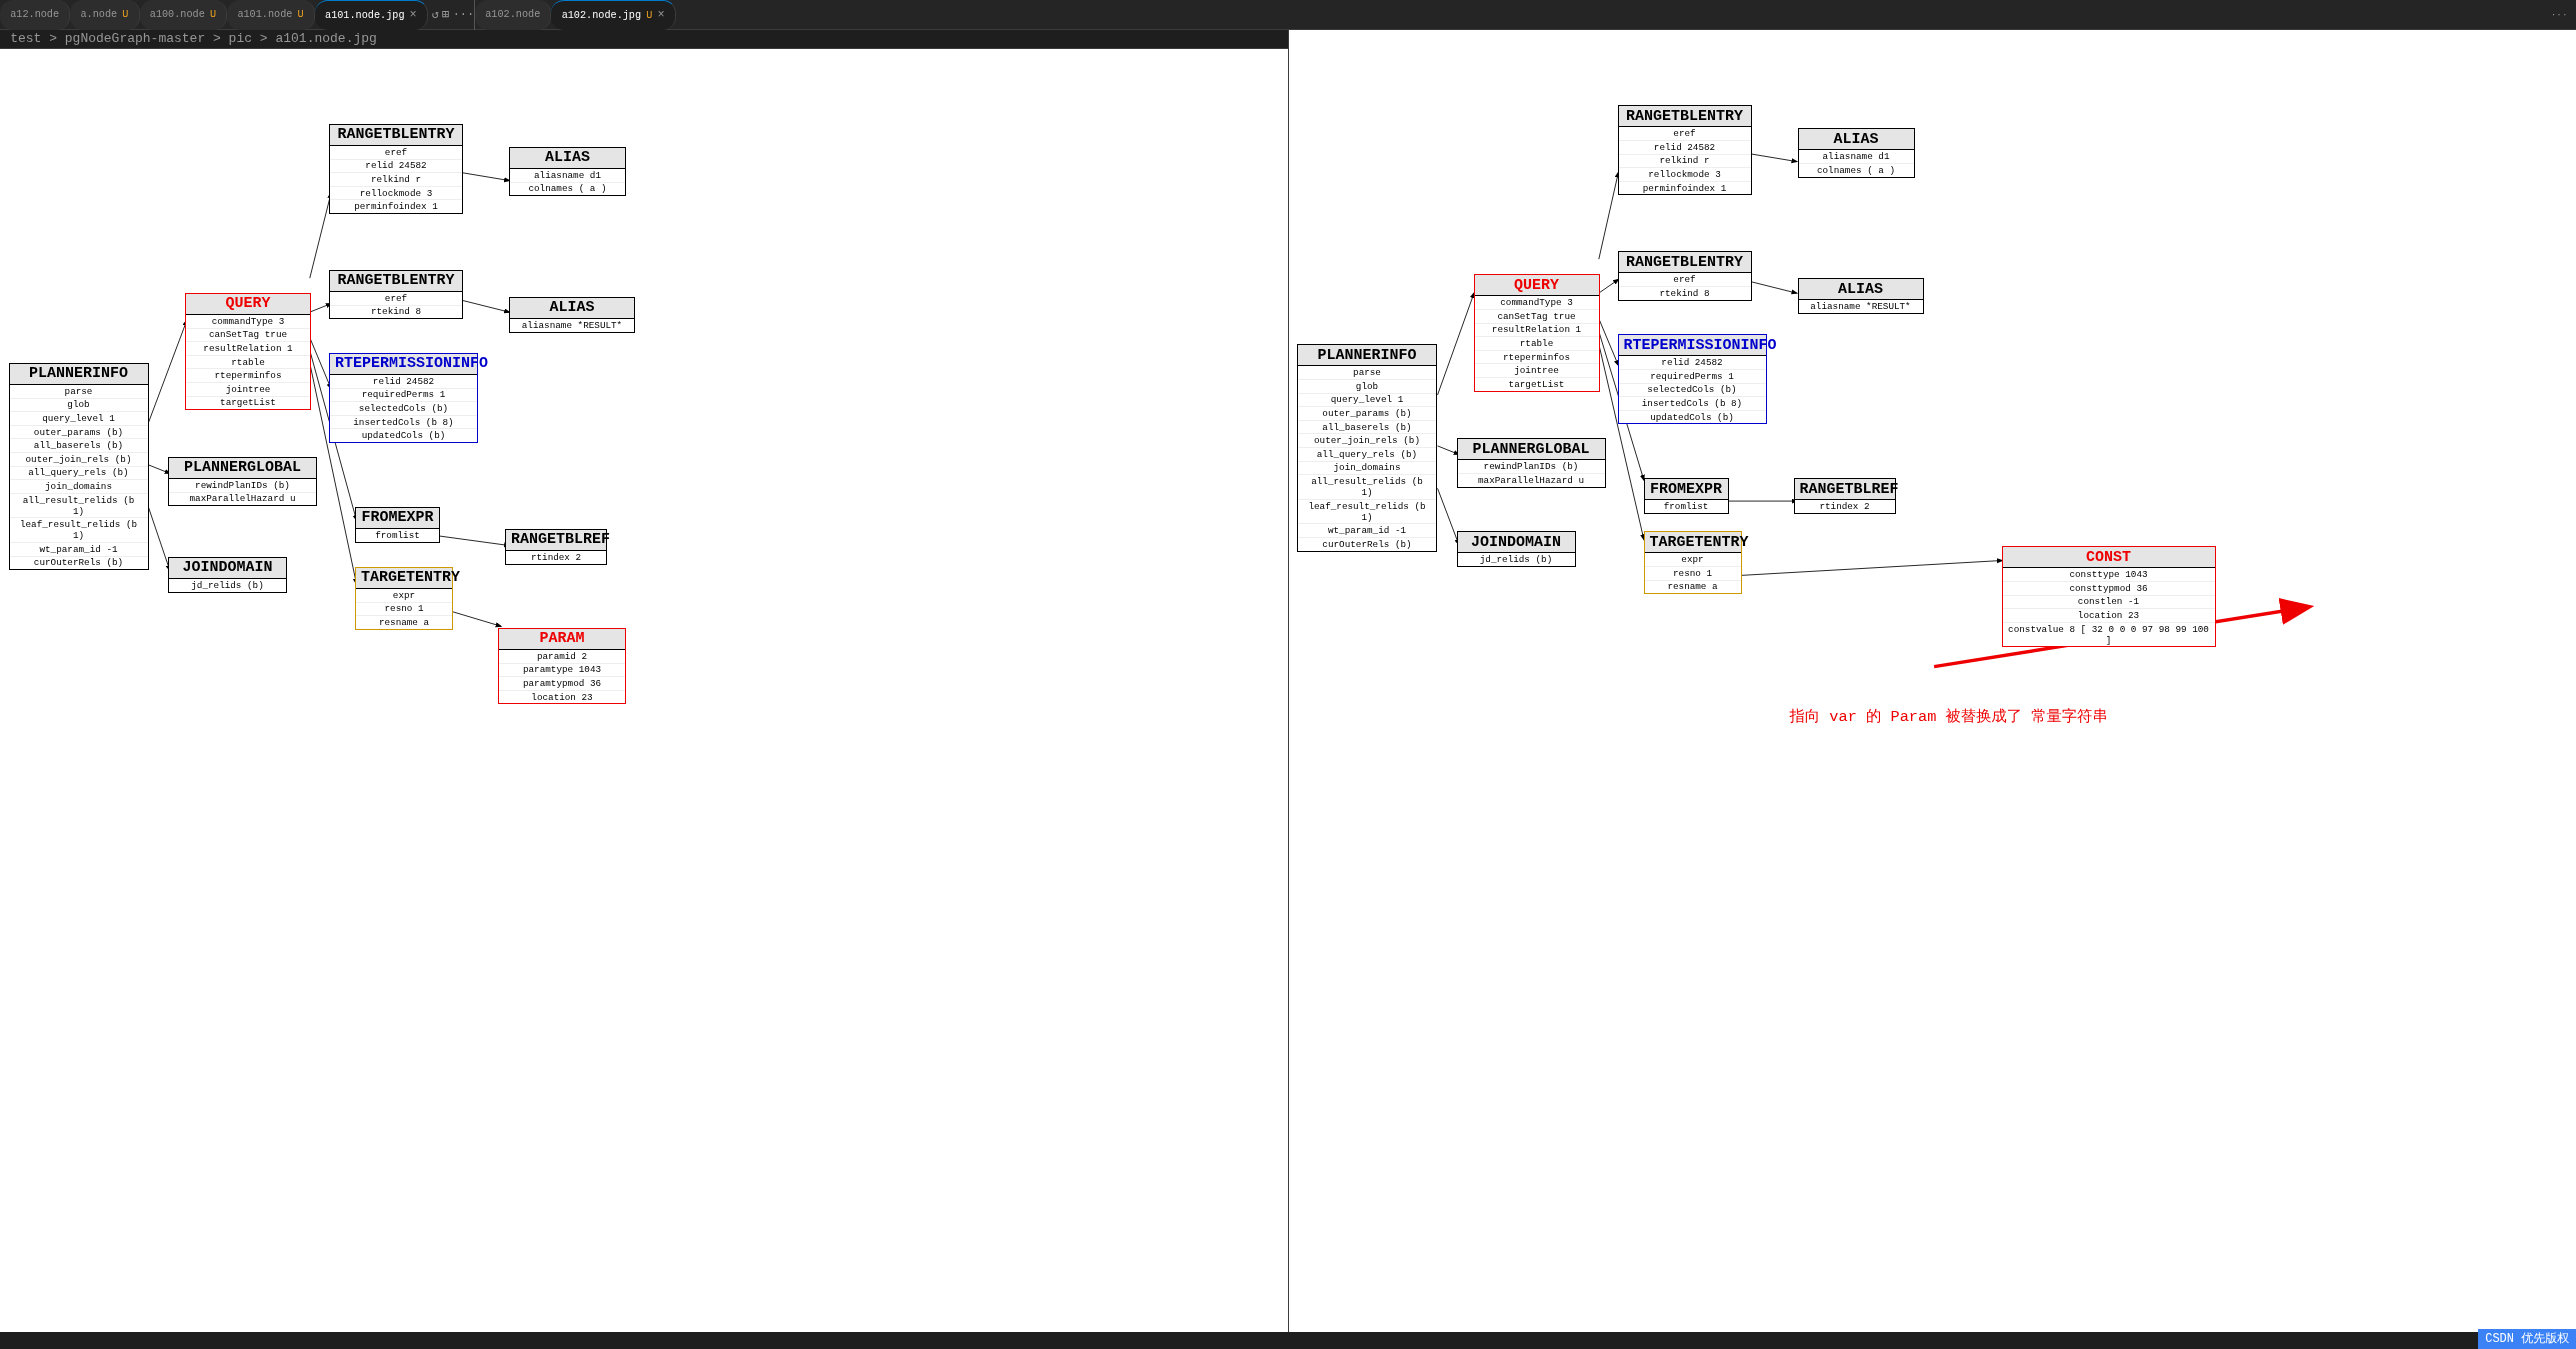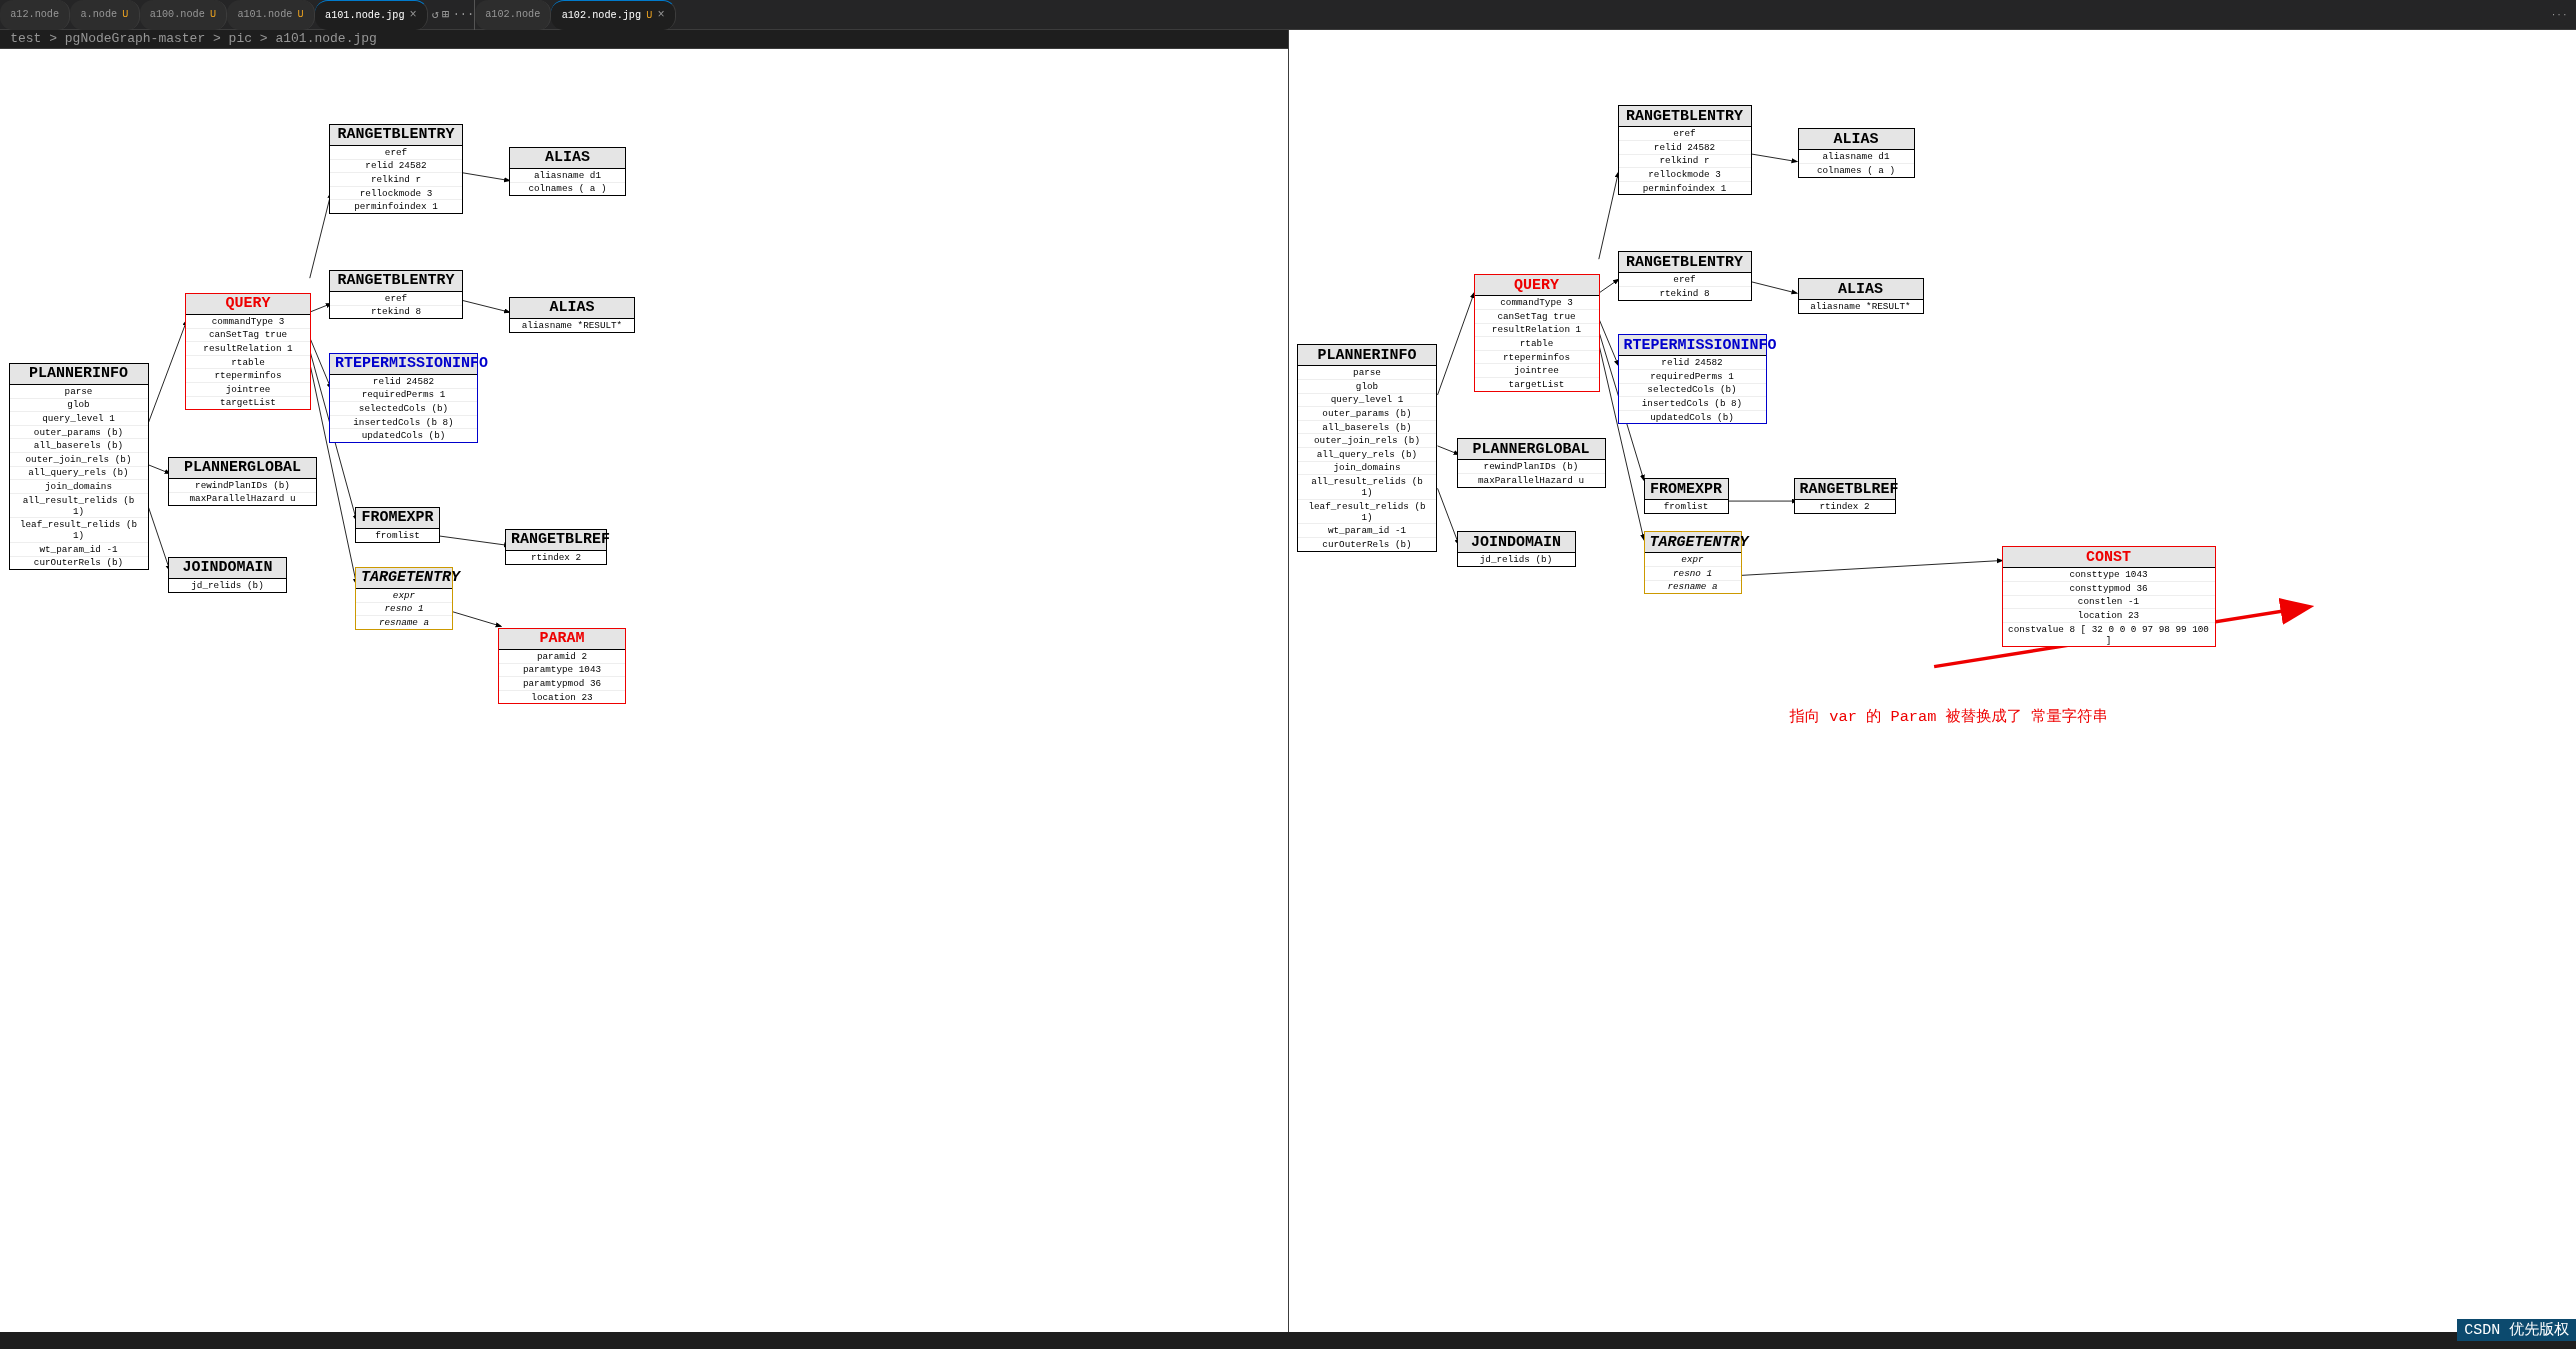--- a/index.html
+++ b/index.html
@@ -33,33 +33,33 @@
     .node-box { position: absolute; border: 0.8px solid #000; background: #fff; text-align: center; }
     .node-box .node-title { background: #e5e5e5; font-weight: bold; padding: 1.7px 5.1px; border-bottom: 0.8px solid #000; font-size: 15px; color: #000; }
     .node-box .node-field { padding: 0.8px 5.1px; font-size: 9.3px; color: #000; border-bottom: 0.8px solid #eee; }
     .node-box .node-field:last-child { border-bottom: none; }
     
     
     .border-red { border: 1.7px solid #e00; margin-top: 40px; }
     .border-red .node-title { color: #e00; }
     .border-blue { border: 1.7px solid #00c; }
     .border-blue .node-title { color: #00c; }
-    .border-yellow { border: 1.7px solid #c90; font-style: italic; }
+    .border-yellow { border: 1.7px solid #c90; }
     
     
     .border-none { border: 0.8px solid #000; }
 
     
     .arrows-svg { position: absolute; top: 0; left: 0; width: 100%; height: 100%; pointer-events: none; }
     
     
     .annotation { position: absolute; font-size: 17px; color: #e00; font-weight: normal; margin-top: 48px; }
     
     
-    .status-bar { position: fixed; bottom: 8px; right: 0; background: #0c4a6e; color: #fff; font-size: 15px; padding: 1.7px 6.8px; }
+    .status-bar { position: fixed; bottom: 0; right: 0; background: #3b82f6; color: #fff; font-size: 12px; padding: 1.7px 6.8px; }
 
     
     .tab-group-sep { width: 0.8px; background: #555; height: 30px; }
   </style>
 </head>
 <body>
 
 <div class="tab-bar">
 
   <div class="tab">

